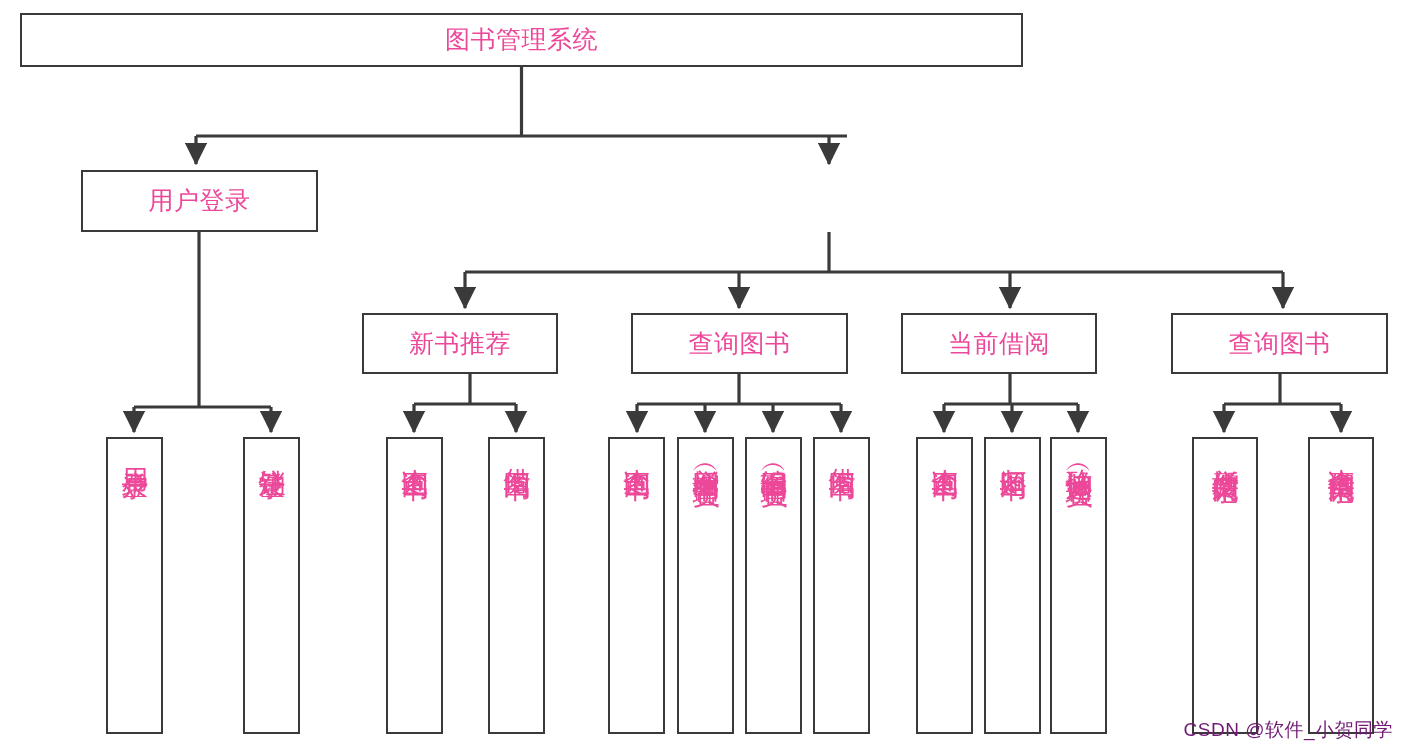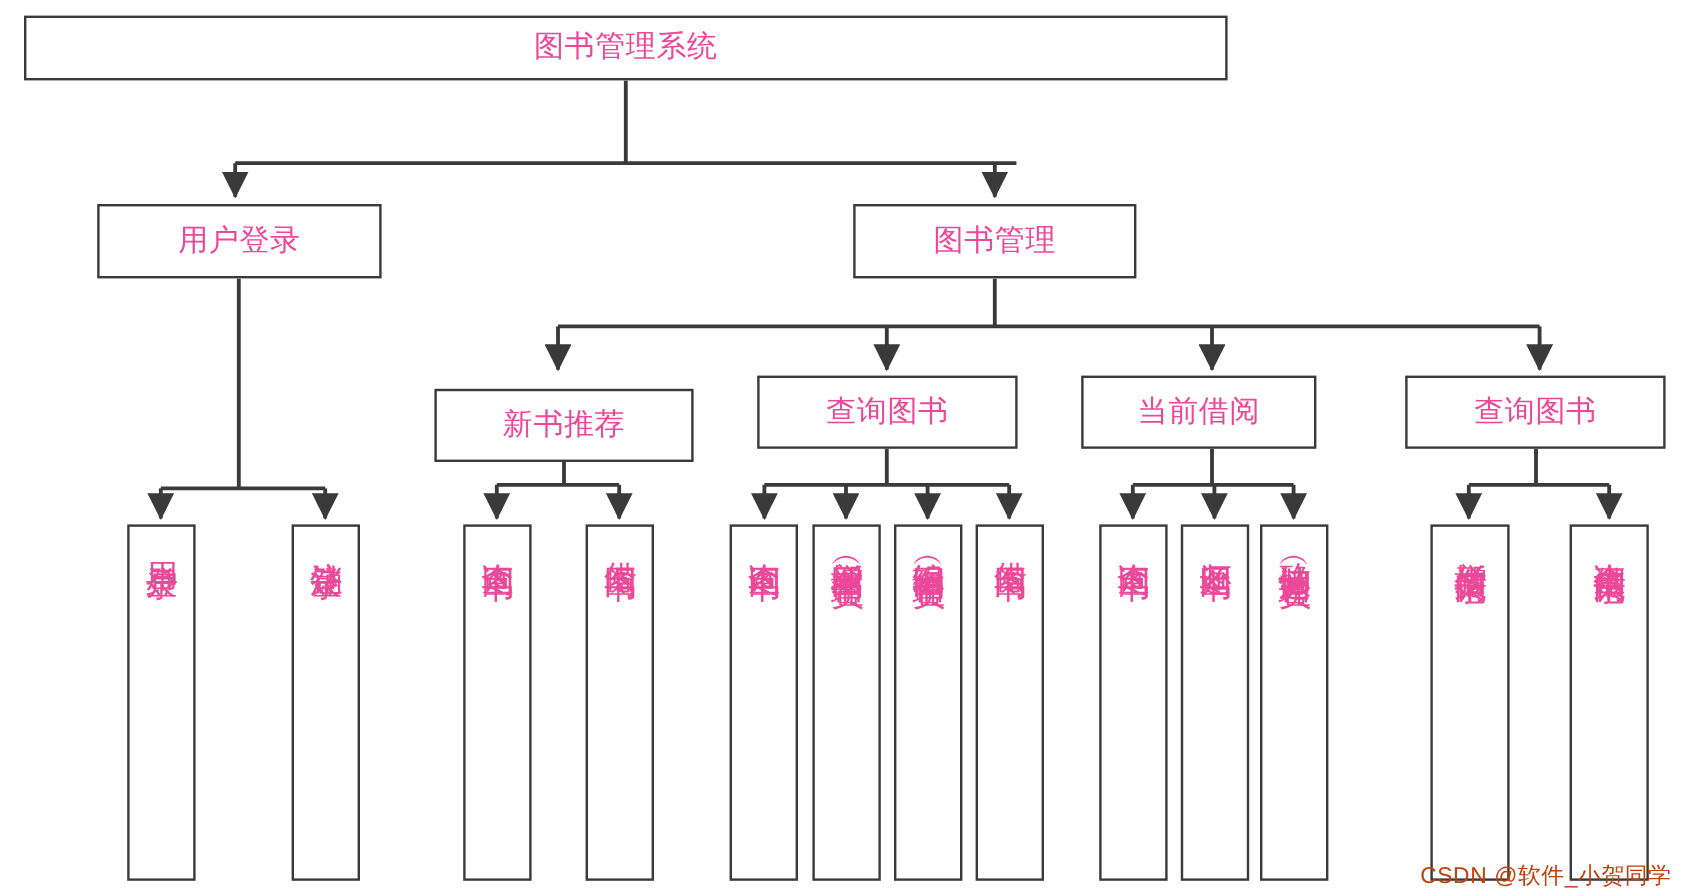--- a/index.html
+++ b/index.html
@@ -56,21 +56,21 @@
     top: 0;
     width: 1405px;
     height: 747px;
     pointer-events: none;
   }
   .wm {
     position: absolute;
     right: 12px;
     bottom: 4px;
     font-size: 19px;
-    color: #c2410c;
+    color: #701a75;
     letter-spacing: 0.5px;
     white-space: nowrap;
   }
 </style>
 </head>
 <body>
 
 <div id="canvas">
 
   <svg id="wires" viewBox="0 0 1405 747">
@@ -123,25 +123,22 @@
     </g>
   </svg>
 
   <div class="node horiz" style="left:20px; top:13px; width:1003px; height:54px;">
     <span class="lbl">图书管理系统</span>
   </div>
 
   <div class="node horiz" style="left:81px; top:170px; width:237px; height:62px;">
     <span class="lbl">用户登录</span>
   </div>
-  <div class="node horiz" style="left:711px; top:170px; width:236px; height:62px;">
-    <span class="lbl">图书管理</span>
-  </div>
 
-  <div class="node horiz" style="left:362px; top:313px; width:216px; height:61px;margin-top:11px;">
+  <div class="node horiz" style="left:362px; top:313px; width:196px; height:61px;">
     <span class="lbl">新书推荐</span>
   </div>
   <div class="node horiz" style="left:631px; top:313px; width:217px; height:61px;">
     <span class="lbl">查询图书</span>
   </div>
   <div class="node horiz" style="left:901px; top:313px; width:196px; height:61px;">
     <span class="lbl">当前借阅</span>
   </div>
   <div class="node horiz" style="left:1171px; top:313px; width:217px; height:61px;">
     <span class="lbl">查询图书</span>

